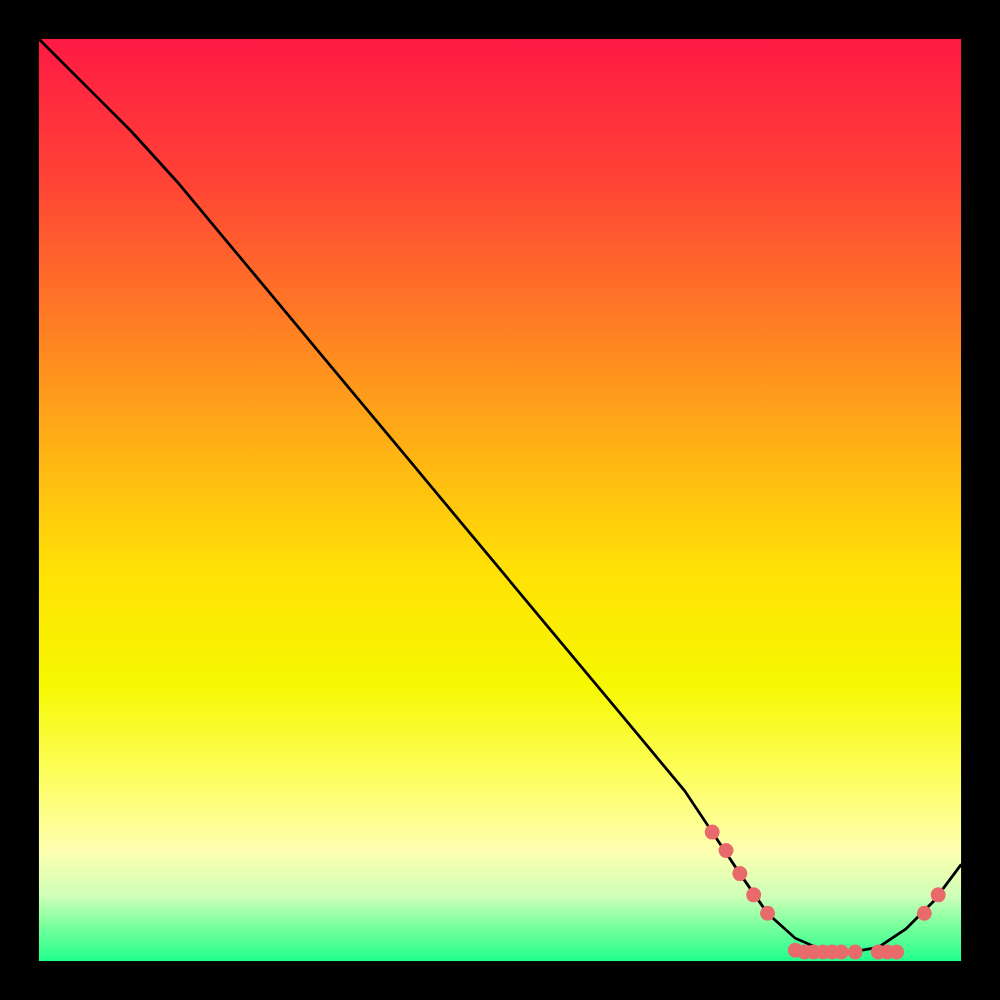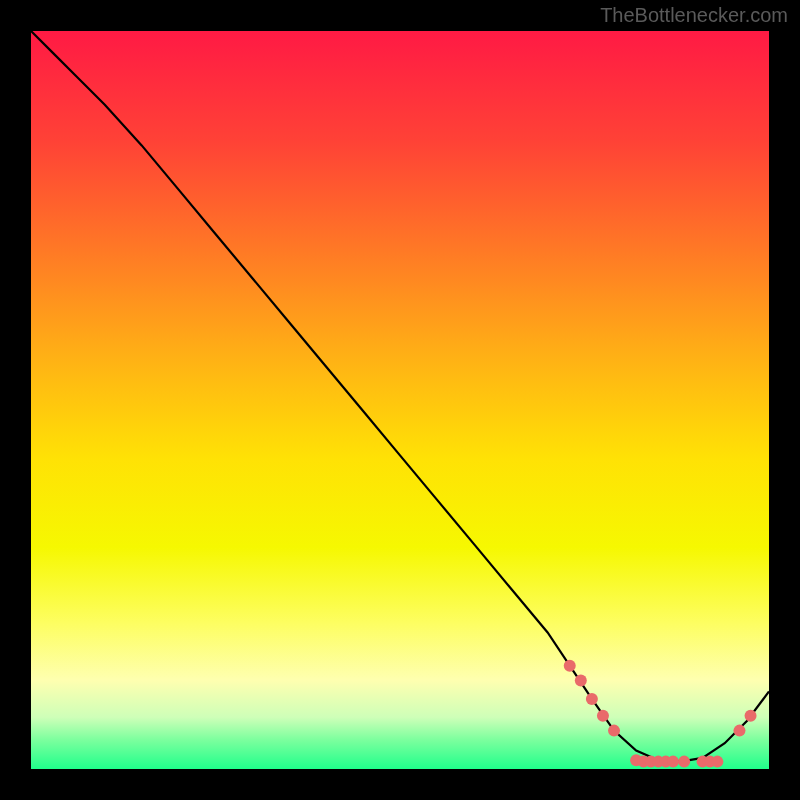--- a/index.html
+++ b/index.html
@@ -34,21 +34,20 @@
     height: 738px;
   }
   svg {
     display: block;
   }
 </style>
 </head>
 <body>
 
 <div class="container">
-  <div class="watermark">TheBottlenecker.com</div>
   <div class="plot-area">
     <svg id="chart-svg" width="738" height="738" viewBox="0 0 738 738">
       <defs>
         <linearGradient id="bg-grad" x1="0" y1="0" x2="0" y2="1">
             <stop offset="0%" stop-color="#ff1a44"></stop>
             <stop offset="15%" stop-color="#ff4236"></stop>
             <stop offset="30%" stop-color="#ff7a25"></stop>
             <stop offset="45%" stop-color="#ffb414"></stop>
             <stop offset="57.99999999999999%" stop-color="#ffe205"></stop>
             <stop offset="70%" stop-color="#f6f801"></stop>

